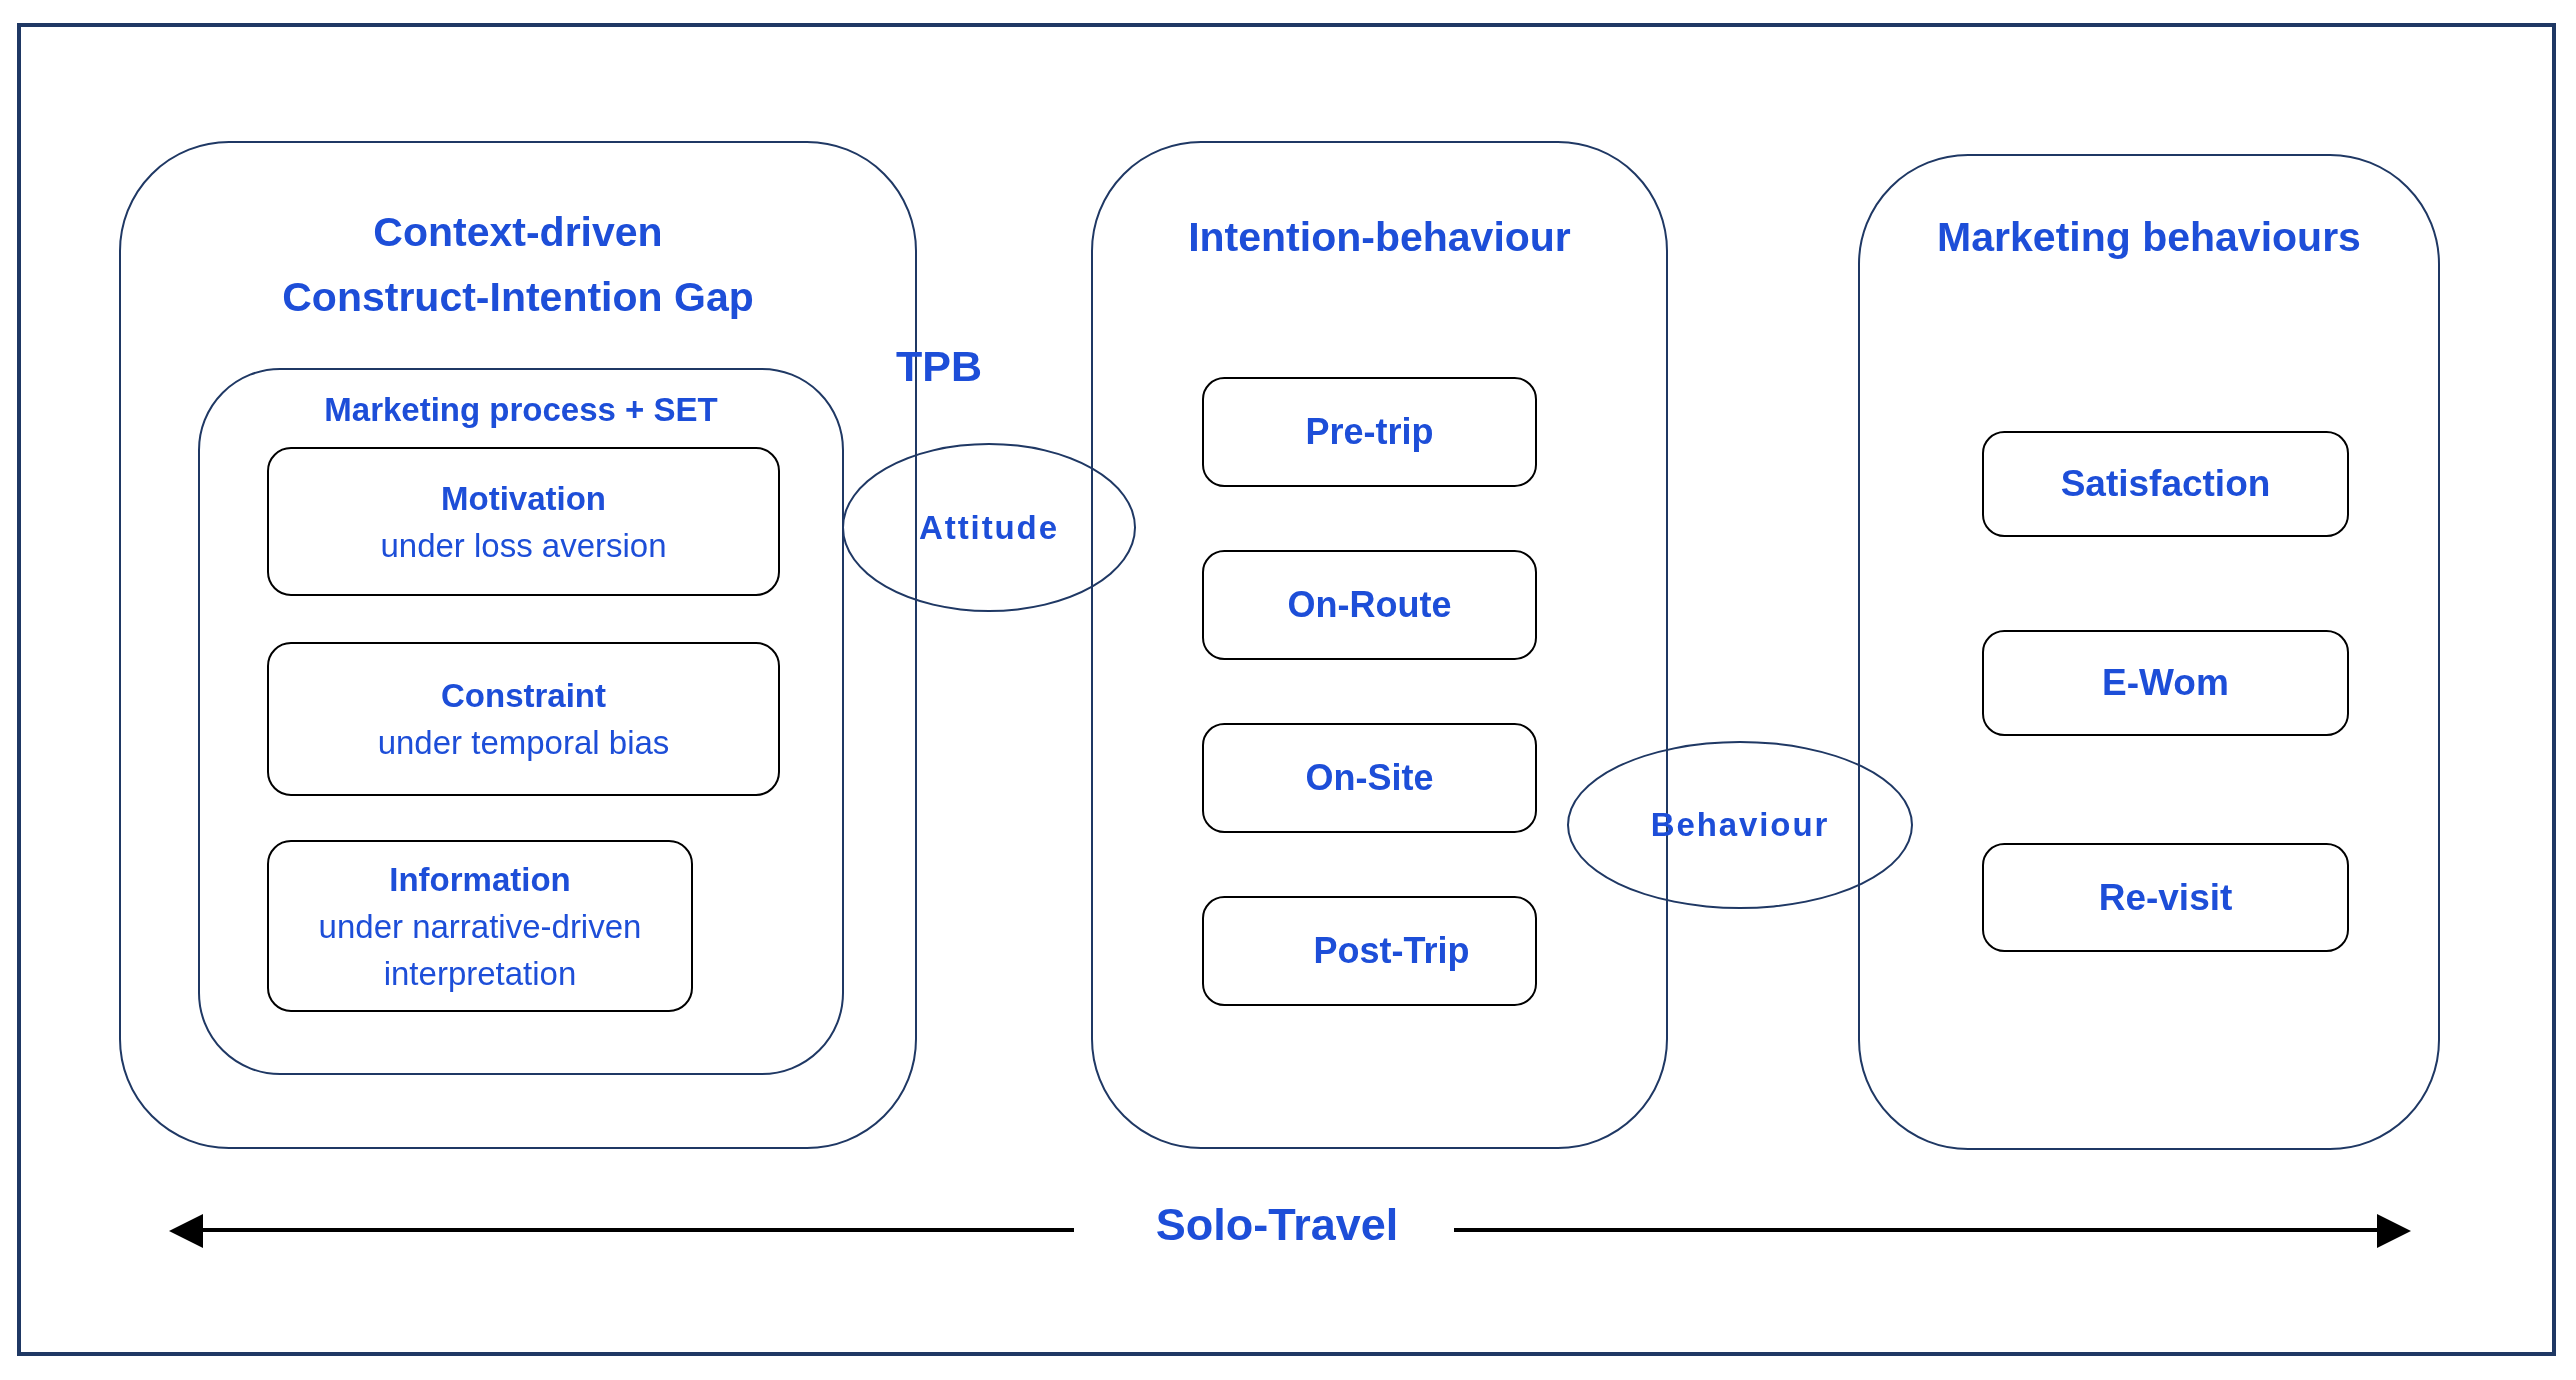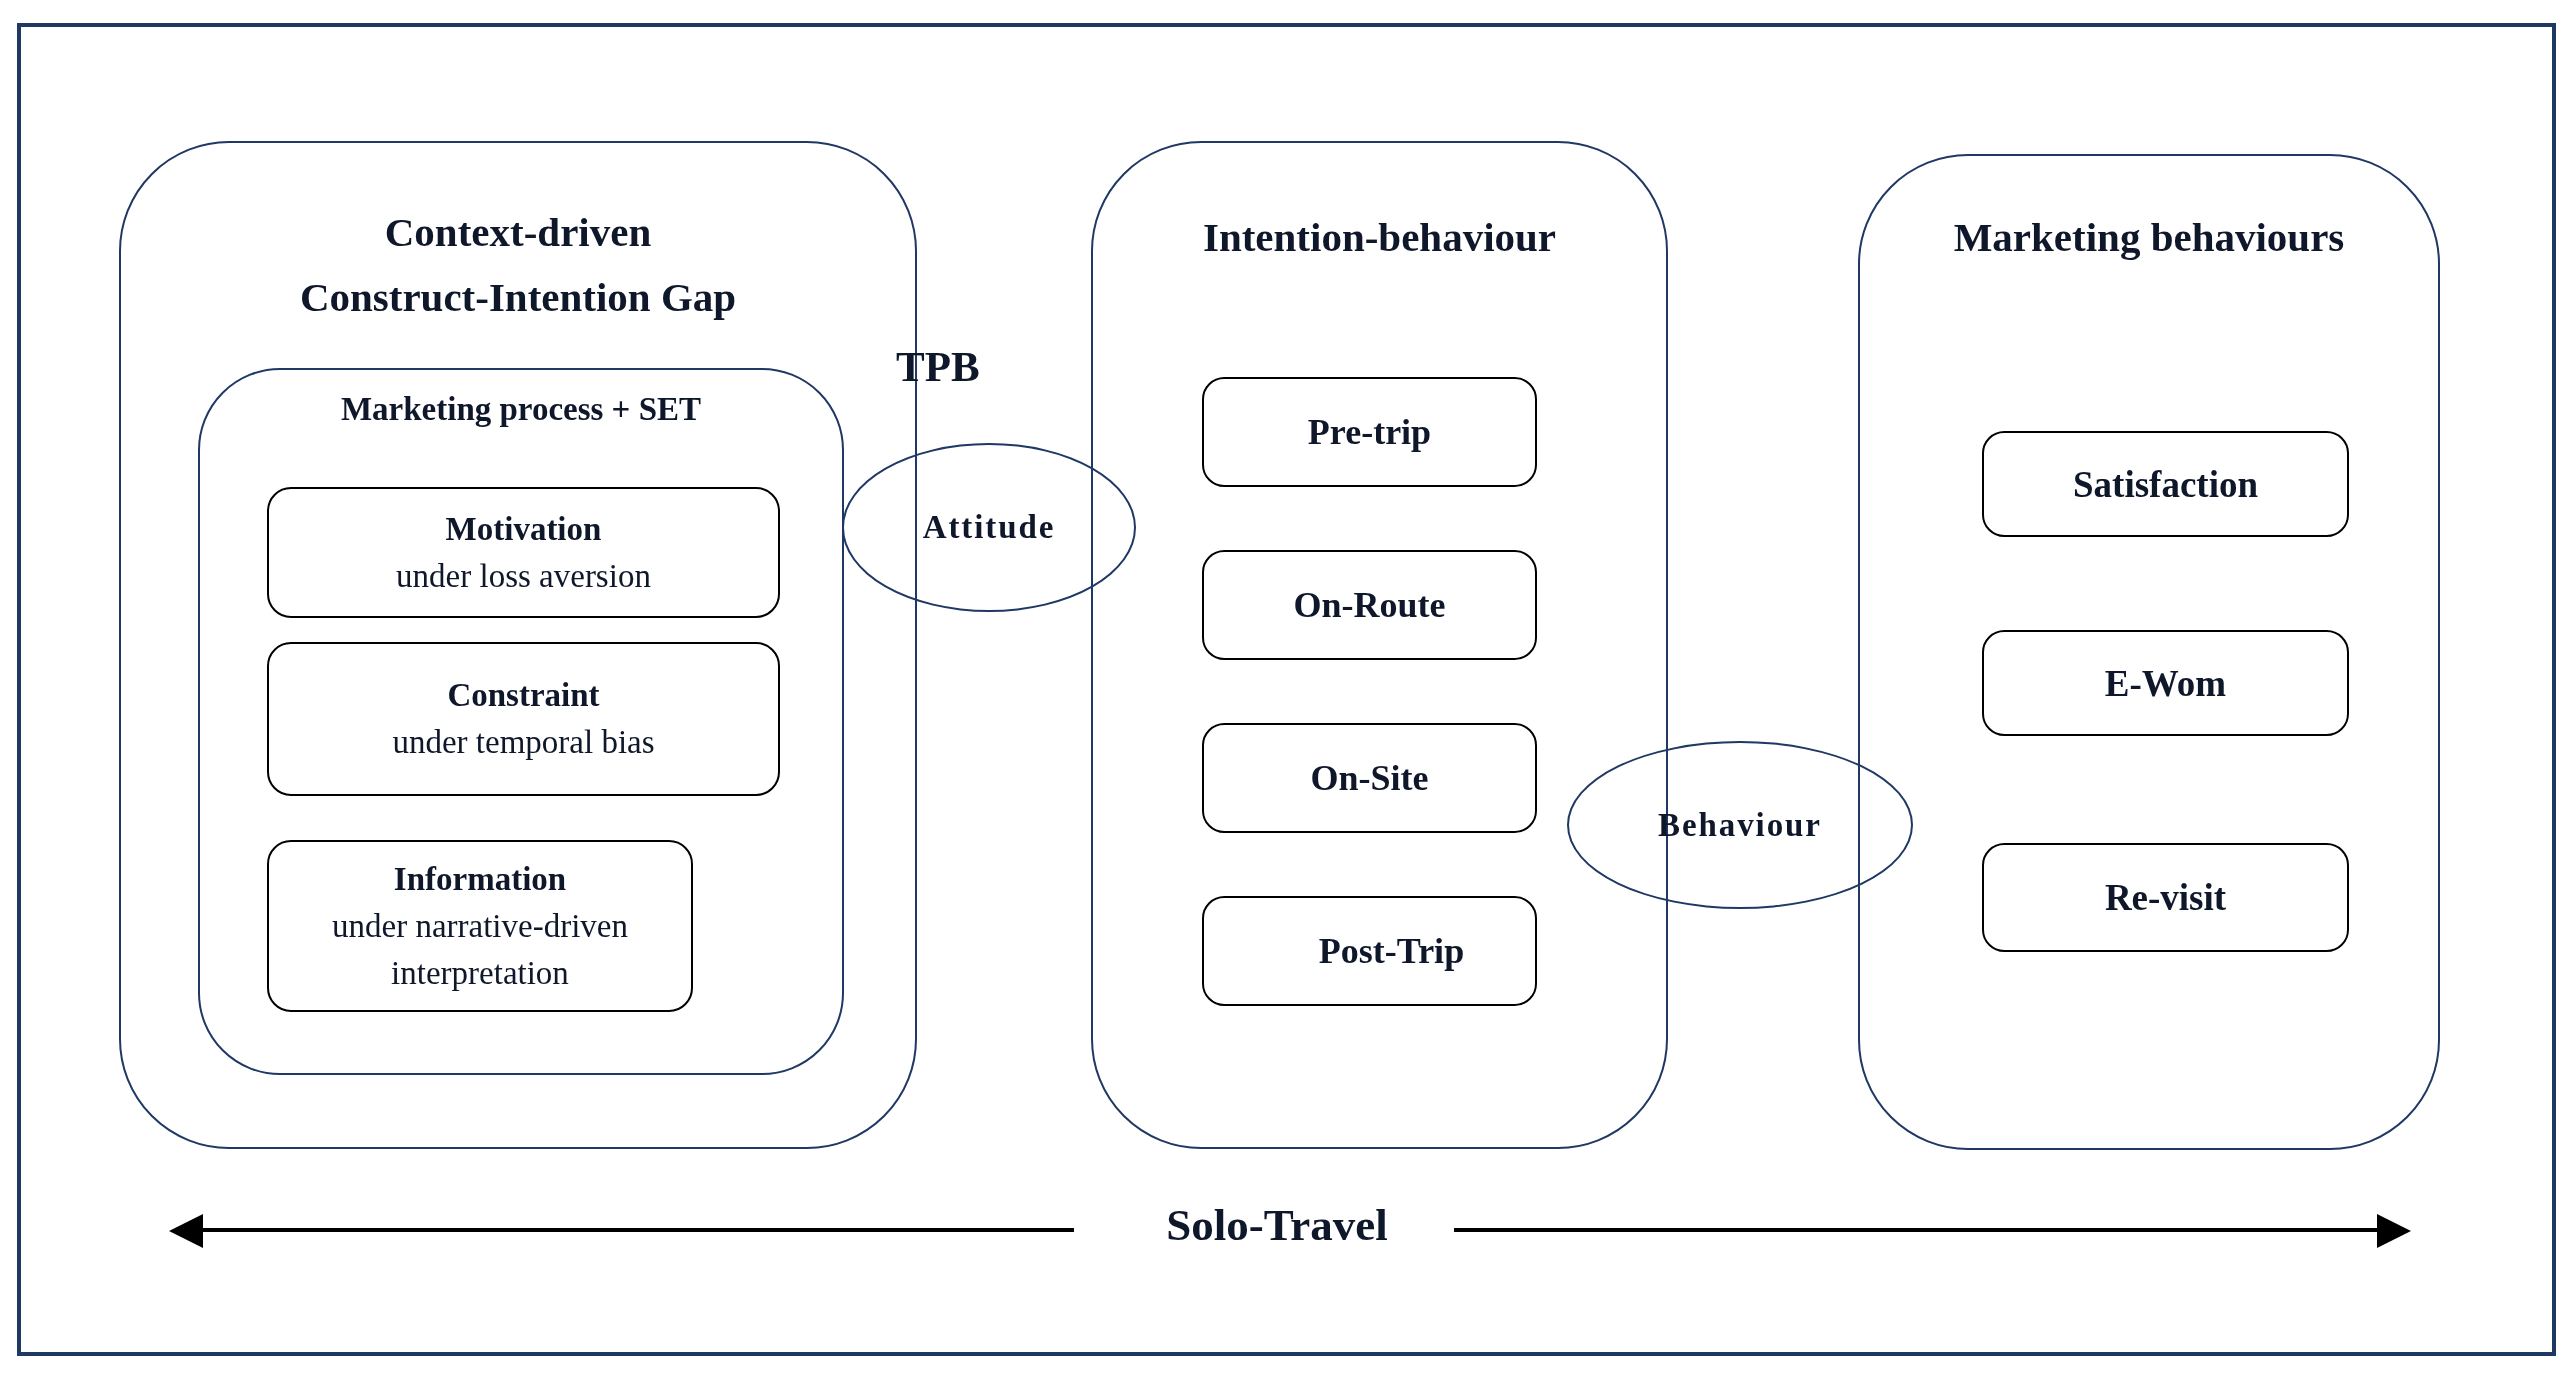--- a/index.html
+++ b/index.html
@@ -1,21 +1,21 @@
 <!DOCTYPE html>
 <html style="font-size:15px"><head>
 <meta charset="utf-8">
 <style>
   html,body{margin:0;padding:0;background:#ffffff;}
   .stage{
     position:relative;
     width:2576px;height:1380px;
     background:#ffffff;
-    font-family:Liberation Serif, serif;
-    color:#0f172a;
+    font-family:Liberation Sans, sans-serif;
+    color:#1d4ed8;
     overflow:hidden;
   }
   .abs{position:absolute;box-sizing:border-box;}
   .outer-frame{
     left:17px;top:23px;width:2539px;height:1333px;
     border:4.7px solid #1F3864;
   }
   .panel{
     border:2.8px solid #1F3864;
     border-radius:110px;
@@ -38,21 +38,21 @@
     left:198px;top:391px;width:646px;
     text-align:center;font-weight:bold;font-size:33px;
   }
   .node{
     border:2.8px solid #000;border-radius:24px;background:#fff;
     display:flex;flex-direction:column;align-items:center;justify-content:center;
     text-align:center;
   }
   .node .t{font-weight:bold;font-size:33px;line-height:47px;}
   .node .s{font-weight:normal;font-size:33px;line-height:47px;}
-  .box-motivation{left:267px;top:447px;width:513px;height:131px;margin-top:40px;}
+  .box-motivation{left:267px;top:447px;width:513px;height:149px;}
   .box-constraint{left:267px;top:642px;width:513px;height:154px;}
   .box-information{left:267px;top:840px;width:426px;height:172px;padding:0 17px;}
   .stage-box{
     border:2.8px solid #000;border-radius:22.3px;background:#fff;
     display:flex;align-items:center;justify-content:center;
     font-weight:bold;font-size:36px;text-align:center;
   }
   .box-pretrip{left:1202px;top:377px;width:335px;height:110px;}
   .box-onroute{left:1202px;top:550px;width:335px;height:110px;}
   .box-onsite{left:1202px;top:723px;width:335px;height:110px;text-align:right;}

